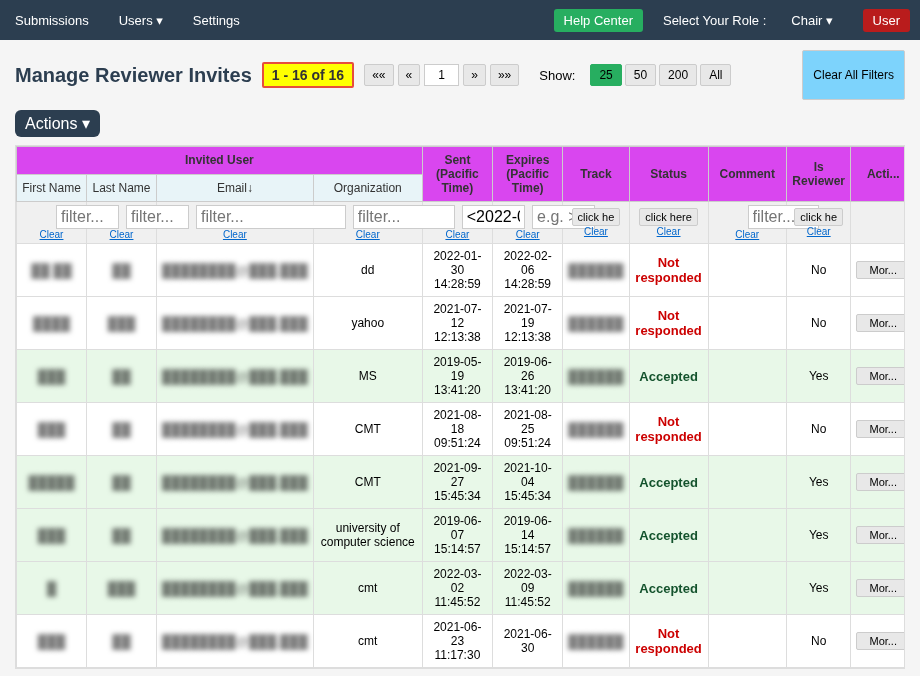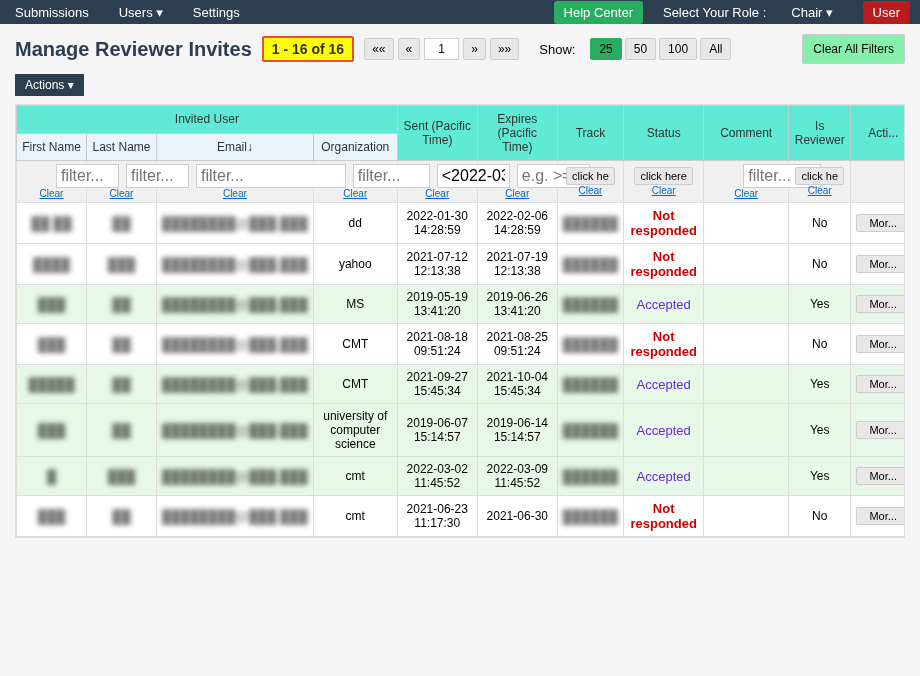--- a/index.html
+++ b/index.html
@@ -4,21 +4,21 @@
   <style>
     * { box-sizing: border-box; margin: 0; padding: 0; font-family: Arial, sans-serif; font-size: 13px; }
     body { background: #f5f5f5; }
 
     
     .top-nav {
       background: #2c3e50;
       color: white;
       display: flex;
       align-items: center;
-      height: 24px;
+      height: 40px;
       padding: 0 10px;
       gap: 20px;
     }
     .top-nav a, .top-nav span {
       color: white;
       text-decoration: none;
       cursor: pointer;
       font-size: 13px;
     }
     .top-nav .spacer { flex: 1; }
@@ -83,55 +83,55 @@
       border: 1px solid #ccc;
       padding: 3px 8px;
       cursor: pointer;
       background: #e8e8e8;
       font-size: 12px;
       border-radius: 2px;
     }
     .show-btn.active { background: #27ae60; color: #000000; border-color: #27ae60; }
     .spacer-flex { flex: 1; }
     .clear-all-btn {
-      background: #86efac;
-      border: 1px solid #ccc;
-      padding: 7px 10px;
+      background: #7dd3fc;
+      border: 1px solid #ccc;
+      padding: 17px 10px;
       cursor: pointer;
       font-size: 12px;
       border-radius: 2px;
     }
     .actions-btn {
       background: #2c3e50;
       color: white;
       border: none;
       padding: 4px 10px;
       cursor: pointer;
-      font-size: 12px;
-      border-radius: 0;
+      font-size: 16px;
+      border-radius: 6px;
     }
     .actions-btn::after { content: ' ▾'; }
 
     
     .table-container {
       overflow-x: auto;
       background: white;
       border: 1px solid #ddd;
     }
     table {
       width: 100%;
       border-collapse: collapse;
       min-width: 900px;
     }
     th {
-      background: #5eead4;
+      background: #d946ef;
       border: 1px solid #ccc;
       padding: 6px 5px;
       text-align: center;
-      font-weight: normal;
+      font-weight: bold;
       font-size: 12px;
       color: #333;
     }
     th.subheader {
       background: #e8f4f8;
       font-weight: normal;
     }
     td {
       border: 1px solid #ddd;
       padding: 5px 5px;
@@ -147,21 +147,21 @@
       width: 100%;
       border: 1px solid #ccc;
       padding: 2px 4px;
       font-size: 16px;
       margin-left: 36px;
     }
     .filter-row td { background: #f0f0f0; padding: 3px; }
     .clear-link { color: #0066cc; font-size: 10px; cursor: pointer; text-decoration: underline; display: block; text-align: center; }
 
     .status-not-responded { color: #cc0000; font-weight: bold; }
-    .status-accepted { color: #6d28d9; font-weight: normal; }
+    .status-accepted { color: #14532d; font-weight: bold; }
 
     .click-here-btn {
       background: #e8e8e8;
       border: 1px solid #ccc;
       padding: 2px 5px;
       font-size: 11px;
       cursor: pointer;
       border-radius: 2px;
     }
     .more-btn {
@@ -173,21 +173,21 @@
       border-radius: 2px;
     }
     .blurred {
       color: transparent;
       text-shadow: 0 0 5px rgba(0,0,0,0.5);
       user-select: none;
     }
     .col-first { width: 70px; }
     .col-last { width: 70px; }
     .col-email { width: 120px; }
-    .col-org { width: 84px; }
+    .col-org { width: 109px; }
   </style>
 </head>
 <body>
 
 <nav class="top-nav">
   <span class="nav-item">Submissions</span>
   <span class="nav-item dropdown">Users</span>
   <span class="nav-item">Settings</span>
   <span class="spacer"></span>
   <span class="help-center dropdown">Help Center</span>
@@ -207,21 +207,21 @@
       <button>«</button>
       <input class="page-input" type="text" value="1" style="">
       <button>»</button>
       <button>»»</button>
     </div>
 
     <span class="show-label">Show:</span>
     <div class="show-buttons">
       <button class="show-btn active">25</button>
       <button class="show-btn">50</button>
-      <button class="show-btn">100</button>
+      <button class="show-btn">200</button>
       <button class="show-btn">All</button>
     </div>
 
     <span class="spacer-flex"></span>
     <button class="clear-all-btn">Clear All Filters</button>
     <button class="actions-btn">Actions</button>
   </div>
 
   <div class="table-container">
     <table>

